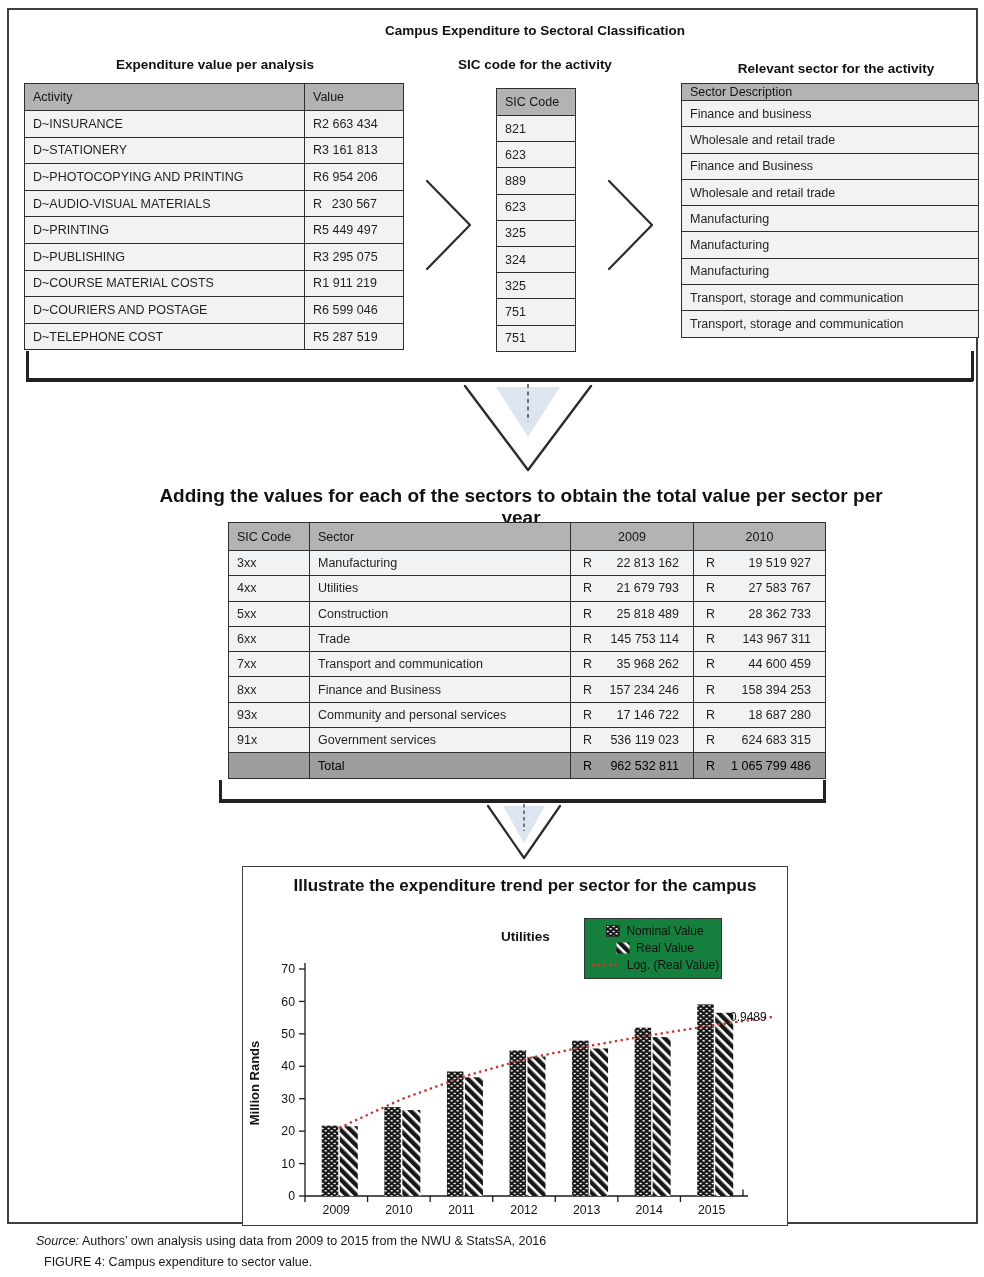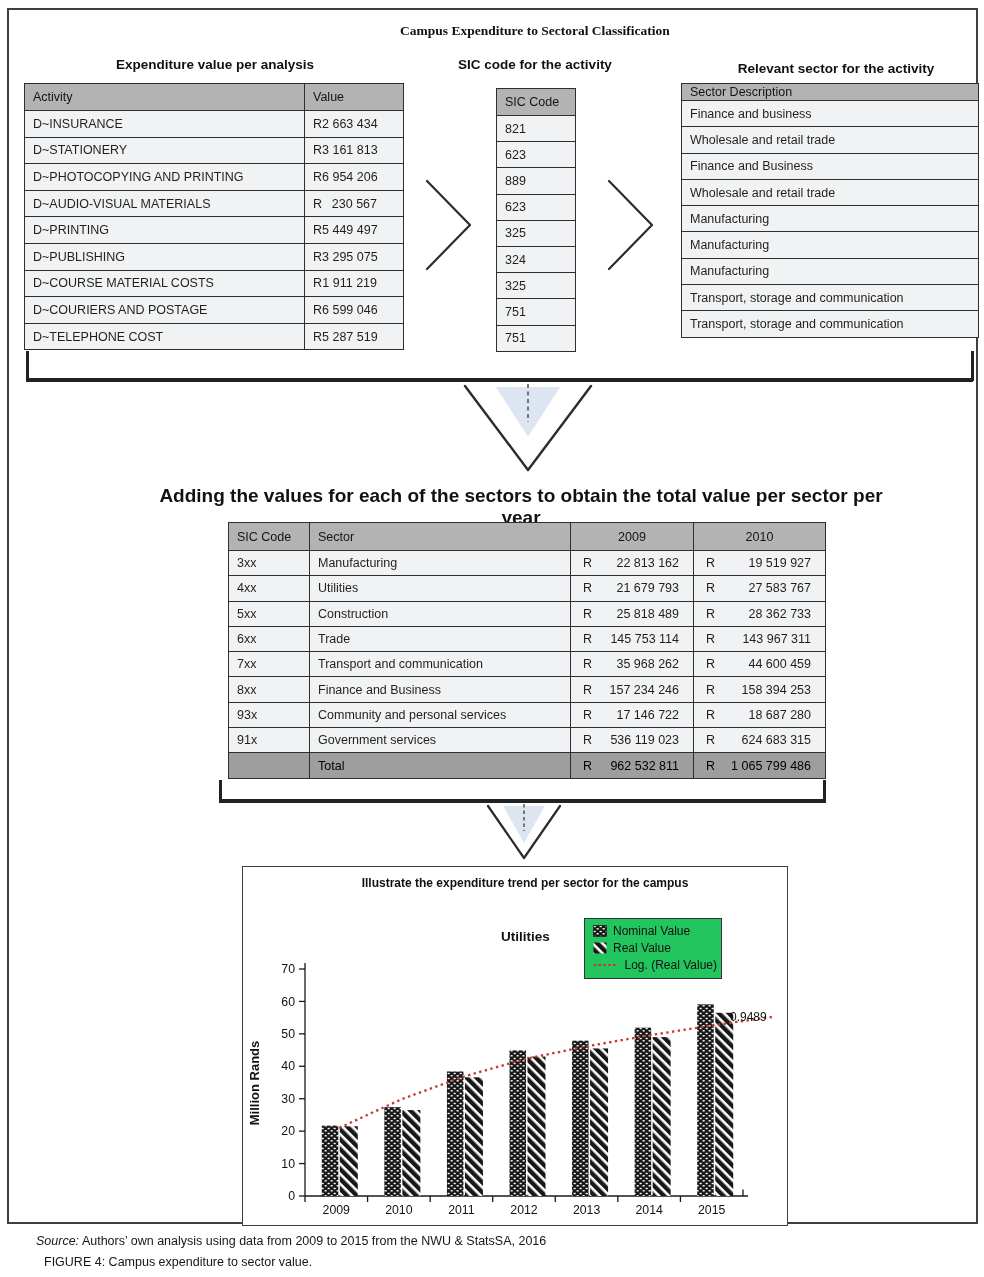--- a/index.html
+++ b/index.html
@@ -1,20 +1,20 @@
 <!DOCTYPE html>
 <html><head>
 <meta charset="utf-8">
 <style>
   html,body{margin:0;padding:0;background:#fff;}
   body{width:984px;height:1277px;position:relative;font-family:"Liberation Sans",sans-serif;color:#1c1c1c;}
   .page{position:absolute;inset:0;background:#fff;overflow:hidden;}
   .outer{position:absolute;left:7px;top:8px;width:971px;height:1216px;border:2px solid #3f3f3f;box-sizing:border-box;}
 
-  .main-title{position:absolute;left:330px;top:13px;width:392px;text-align:center;font-weight:bold;font-size:13.5px;color:#111;font-family:Liberation Serif, serif;}
+  .main-title{position:absolute;left:330px;top:13px;width:392px;text-align:center;font-weight:bold;font-size:13.5px;color:#111;}
   .col-heading{position:absolute;font-weight:bold;font-size:13.5px;color:#111;text-align:center;}
   .h1{left:56px;top:47px;width:300px;}
   .h2{left:376px;top:47px;width:300px;}
   .h3{left:677px;top:51px;width:300px;}
   .mid-heading{position:absolute;left:142px;top:475px;width:740px;text-align:center;font-weight:bold;font-size:19px;color:#111;}
 
   table{border-collapse:collapse;position:absolute;table-layout:fixed;background:#fff;border:1.5px solid #2e2e2e;}
   th,td{border:1px solid #2e2e2e;font-size:12.5px;font-weight:normal;text-align:left;padding:0 8px;overflow:hidden;white-space:nowrap;color:#1f1f1f;box-sizing:border-box;}
   th{background:#b3b3b3;color:#141414;}
   td{background:#f1f2f3;}
@@ -31,23 +31,23 @@
   .money{display:flex;justify-content:space-between;align-items:center;height:100%;}
   .t1 .money{padding:0 26px 0 8px;}
   .tmid .money{padding:0 14px 0 12px;}
   tr.total td{background:#9e9e9e;color:#000000;}
 
   .bar{position:absolute;background:#222;}
   .chev{position:absolute;}
   .varrow{position:absolute;}
 
   .chart-box{position:absolute;left:233px;top:856px;width:544px;height:358px;border:1.5px solid #3f3f3f;box-sizing:content-box;background:#fff;}
-  .chart-title{position:absolute;left:20px;top:9px;width:524px;text-align:center;font-weight:bold;font-size:12px;color:#111;}
+  .chart-title{position:absolute;left:20px;top:9px;width:524px;text-align:center;font-weight:bold;font-size:17px;color:#111;}
   .chart-subtitle{position:absolute;left:225px;top:62px;width:115px;text-align:center;font-weight:bold;font-size:13.5px;color:#111;}
-  .legend{position:absolute;left:341px;top:51px;width:138px;border:1.2px solid #333;background:#22c55e;padding:5px 4px 6px 8px;display:flex;flex-direction:column;gap:3px;box-sizing:border-box;}
+  .legend{position:absolute;left:341px;top:51px;width:138px;border:1.2px solid #333;background:#15803d;padding:5px 4px 6px 8px;display:flex;flex-direction:column;gap:3px;box-sizing:border-box;align-items:center;}
   .legend-item{display:flex;align-items:center;gap:6px;font-size:12px;color:#111;white-space:nowrap;}
   .plot{position:absolute;left:0;top:0;}
 
   .source-line{position:absolute;left:8px;top:1234px;font-size:12.5px;color:#161616;margin-left:28px;}
   .source-line .ital{font-style:italic;}
   .caption-line{position:absolute;left:8px;top:1255px;font-size:12.5px;color:#161616;}
   .caption-line .bold{font-weight:normal;padding-left:36px;}
 </style>
 </head>
 <body>

